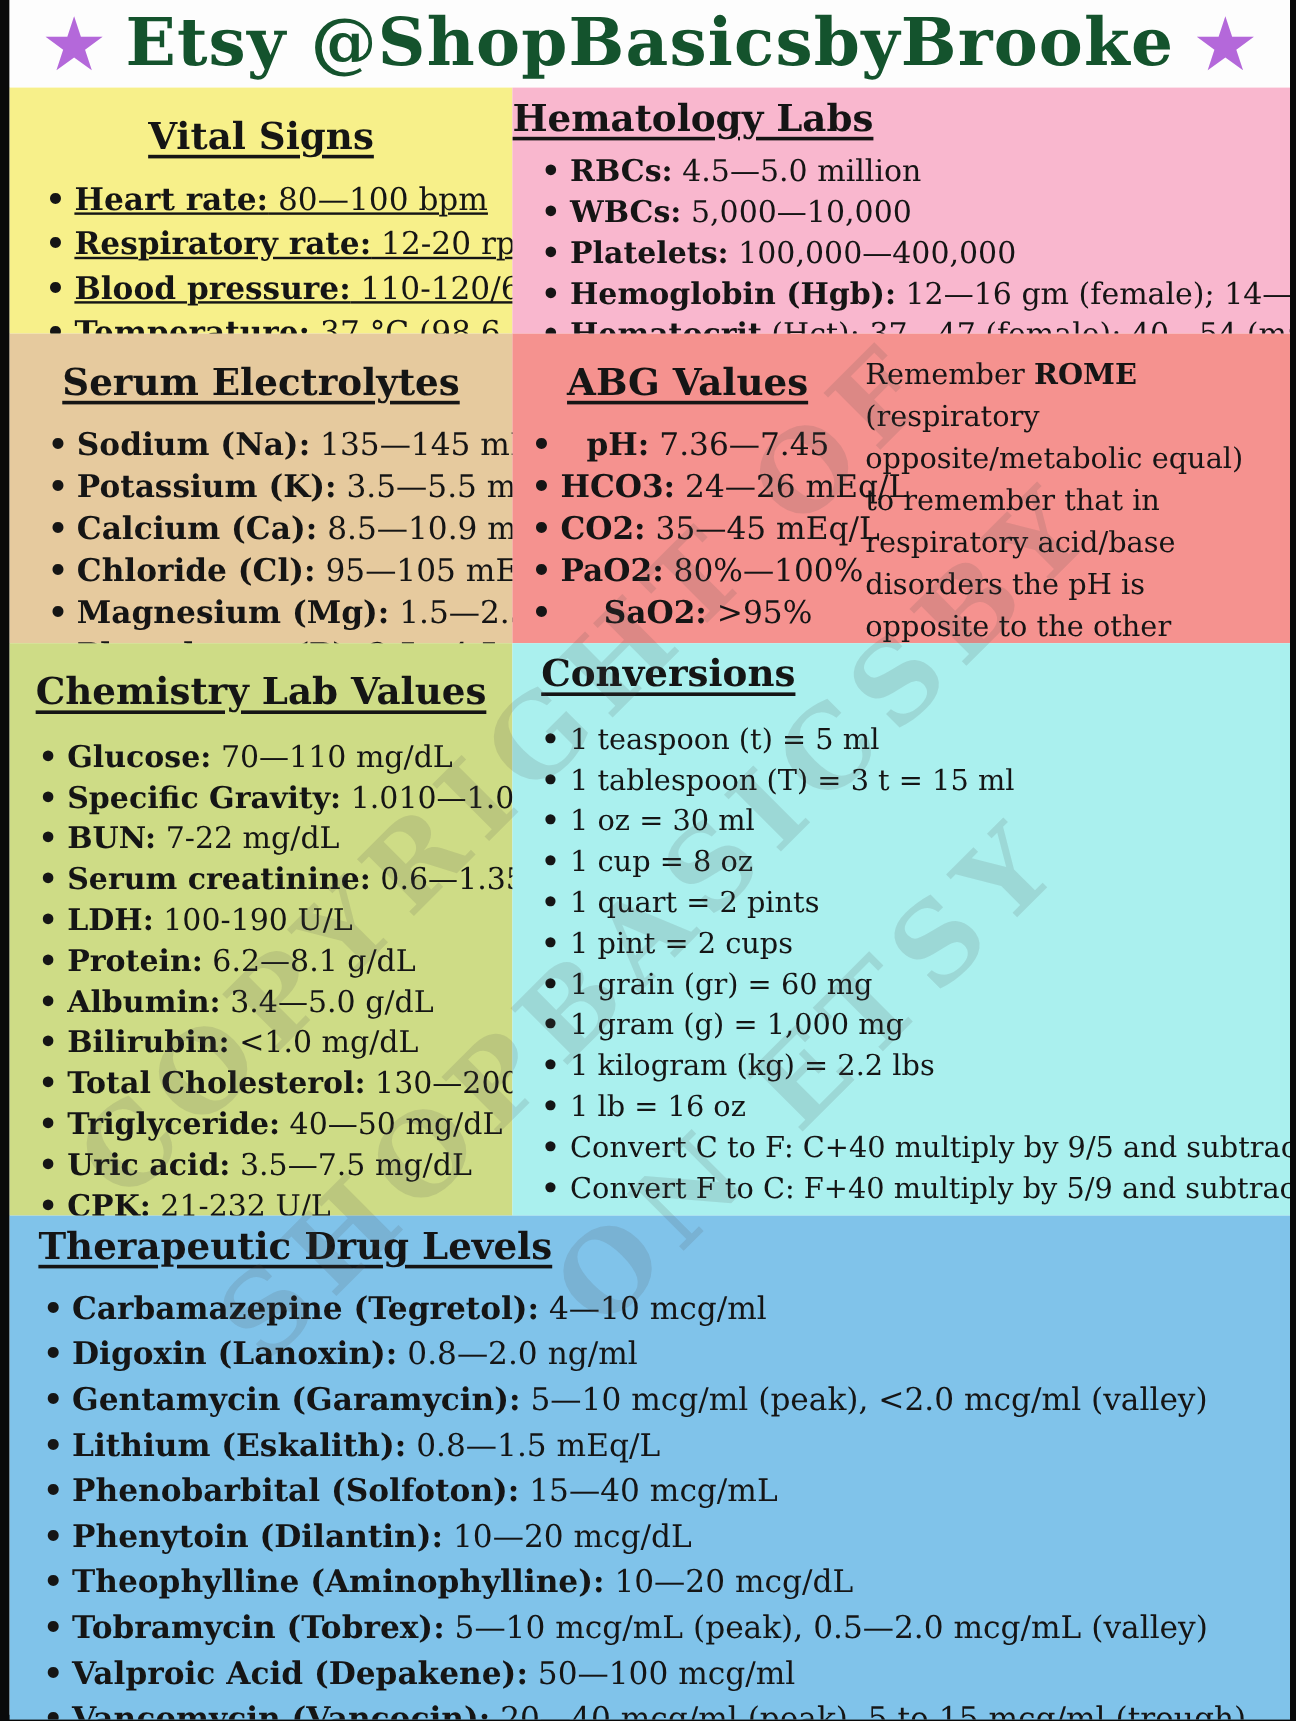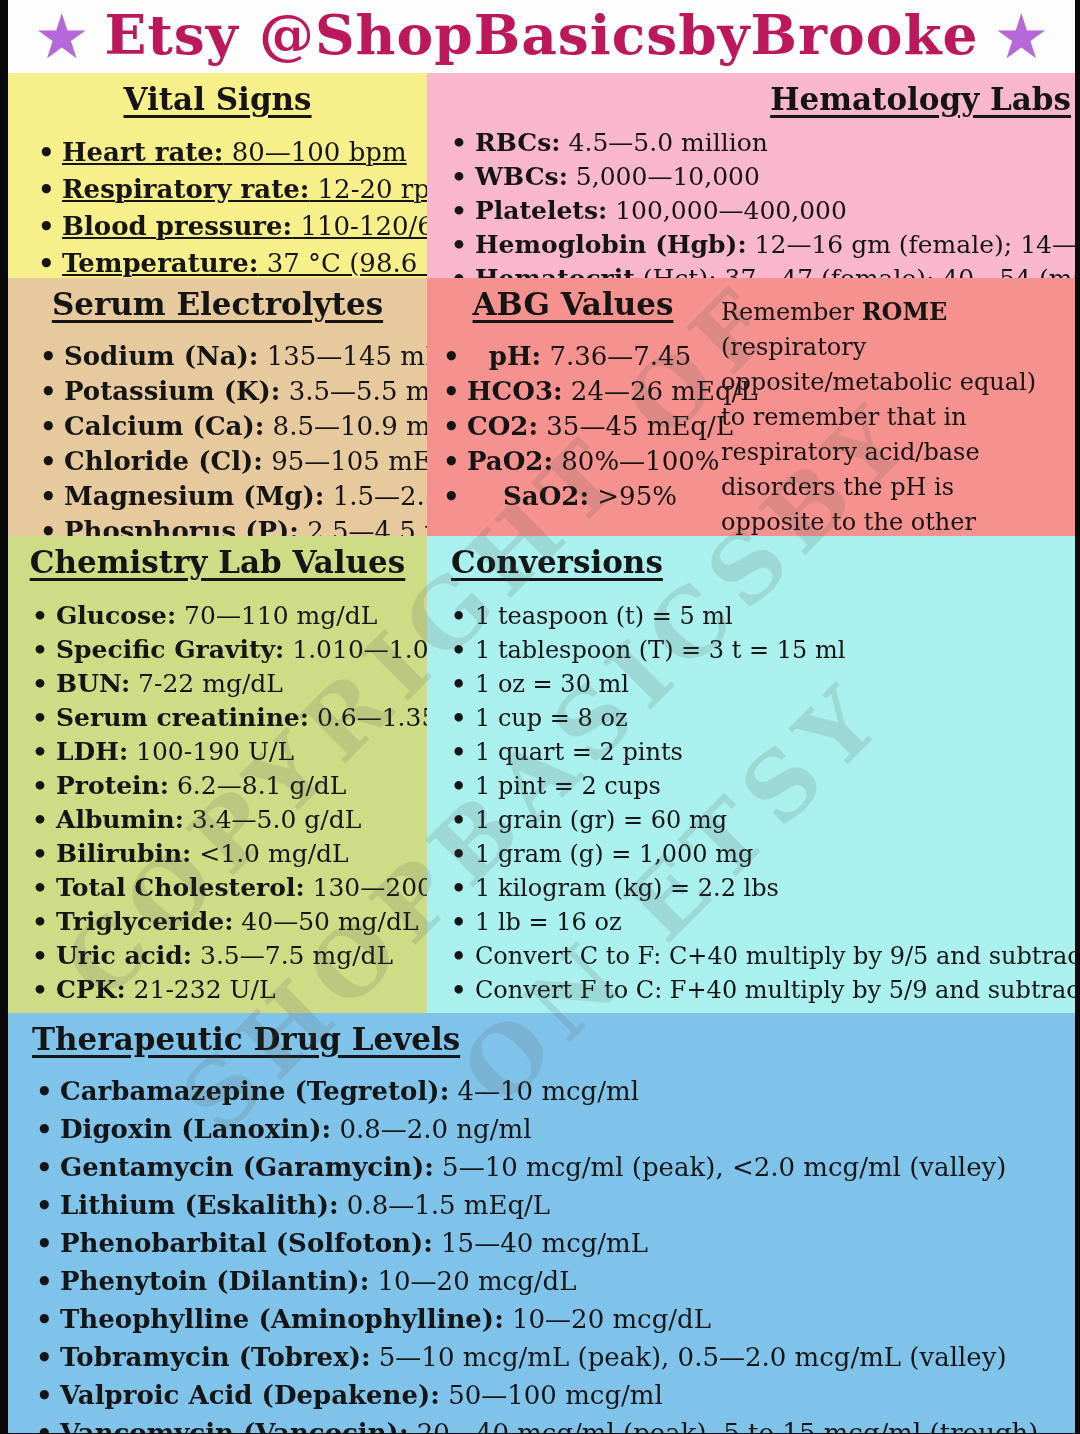--- a/index.html
+++ b/index.html
@@ -1,40 +1,40 @@
 <!DOCTYPE html>
 <html><head>
 <meta charset="utf-8">
 <style>
   html,body{margin:0;padding:0;background:#000;}
   .sheet{position:relative;width:1080px;height:1434px;background:#0a0a0a;font-family:"DejaVu Serif",serif;color:#151515;overflow:hidden;}
   .content{position:absolute;left:8px;top:0;width:1067px;height:1429px;background:#fdfdfd;}
   
   .header{height:73px;background:#fdfdfd;display:flex;align-items:center;justify-content:space-between;padding:0 26px;box-sizing:border-box;}
   .star{font-family:"DejaVu Sans",sans-serif;font-size:62px;color:#b468da;line-height:1;}
-  .header-title{font-size:55px;font-weight:700;color:#be185d;letter-spacing:1px;white-space:nowrap;line-height:1;padding-bottom:4px;}
+  .header-title{font-size:55px;font-weight:700;color:#14532d;letter-spacing:1px;white-space:nowrap;line-height:1;padding-bottom:4px;}
   
   .row{display:flex;width:1067px;}
   .row1{height:205px;}
   .row2{height:258px;}
   .row3{height:477px;}
   .row4{height:420px;}
   .col-l{width:419px;flex:0 0 419px;}
   .col-r{flex:1 1 auto;}
   .section{box-sizing:border-box;height:100%;overflow:hidden;}
   .bg-vital{background:#f7f08a;}
   .bg-hema{background:#f9b7ce;}
   .bg-serum{background:#e6ca9e;}
   .bg-abg{background:#f5928f;}
   .bg-chem{background:#cedc86;}
   .bg-conv{background:#aaf0ee;}
   .bg-drug{background:#80c3ea;}
   .sec-title{font-weight:700;font-size:31px;text-decoration:underline;text-decoration-thickness:3px;text-underline-offset:5px;padding-top:9px;line-height:1.15;}
-  .t-center{text-align:center;}
-  .t-right{text-align:right;padding-right:4px;}
+  .t-center{text-align:center;margin-top:15px;}
+  .t-right{padding-right:4px;}
   .t-left{padding-left:24px;}
   ul.items{list-style:none;margin:14px 0 0 0;padding:0 6px 0 22px;}
   ul.items li{position:relative;padding-left:26px;line-height:34px;font-size:25px;white-space:nowrap;}
   ul.items li::before{content:"\2022";position:absolute;left:2px;font-weight:700;}
   .lbl{font-weight:700;}
   
   .sec-vital ul.items{margin-top:16px;padding-left:28px;}
   .sec-vital ul.items li{line-height:37px;font-size:26px;text-decoration:underline;}
   .sec-hema ul.items{margin-top:8px;}
   .sec-serum ul.items{margin-top:16px;padding-left:30px;}

